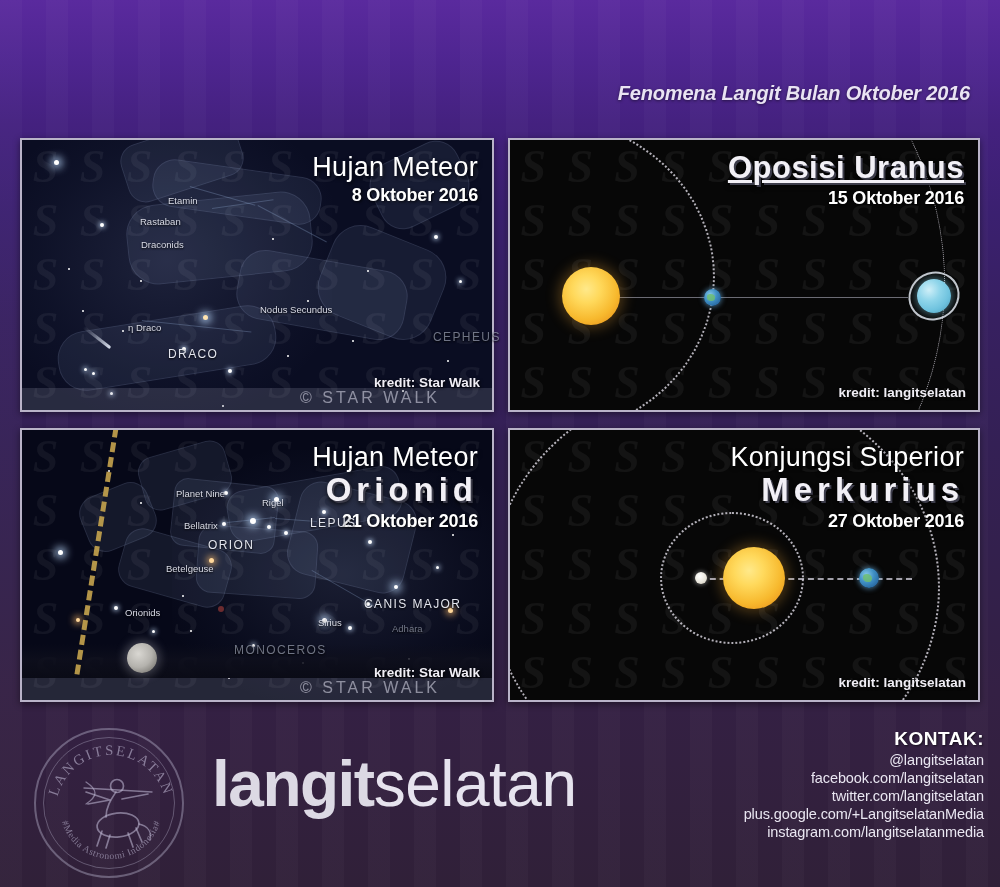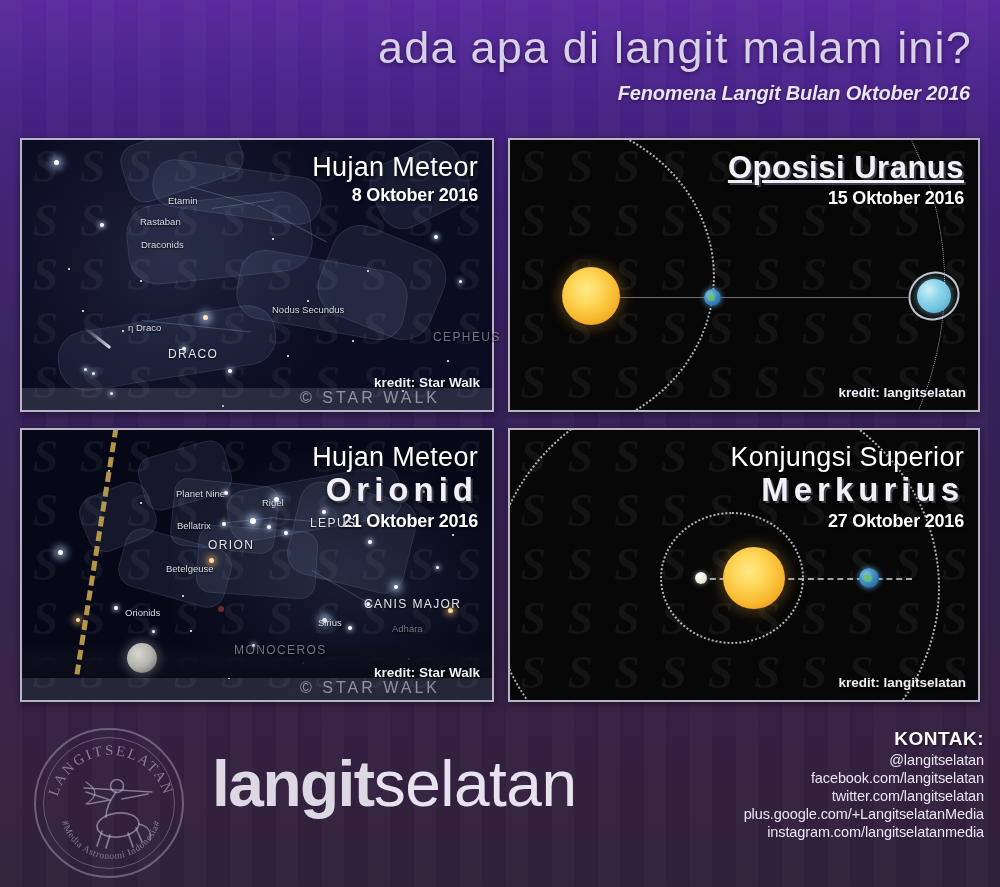--- a/index.html
+++ b/index.html
@@ -254,21 +254,20 @@
     font-size: 14.5px; color:#e9e6f1; margin-top: 2px; letter-spacing:-0.1px;
     white-space:nowrap;
   }
 </style>
 </head>
 <body>
 
 <div id="poster">
 
   <div class="header">
-    <div class="main-title">ada apa di langit malam ini?</div>
     <div class="sub-title">Fenomena Langit Bulan Oktober 2016</div>
   </div>
 
   <div class="panel panel-dark" id="panel-draconid">
     <div class="wm">
         <span>S</span>
         <span>S</span>
         <span>S</span>
         <span>S</span>
         <span>S</span>
@@ -672,26 +671,26 @@
       <div class="ptitle-3">27 Oktober 2016</div>
     </div>
     <div class="credit low">kredit: langitselatan</div>
   </div>
 
   <div id="chart-labels">
       <div class="slabel " style="left: 168px; top: 195px; position: absolute; z-index: 20;">Etamin</div>
       <div class="slabel " style="left: 140px; top: 216px; position: absolute; z-index: 20;">Rastaban</div>
       <div class="slabel " style="left: 141px; top: 239px; position: absolute; z-index: 20;">Draconids</div>
       <div class="slabel " style="left: 128px; top: 322px; position: absolute; z-index: 20;">η Draco</div>
-      <div class="slabel " style="left: 272px; top: 304px; position: absolute; z-index: 20;">Nodus Secundus</div>
+      <div class="slabel " style="left: 260px; top: 304px; position: absolute; z-index: 20;">Nodus Secundus</div>
       <div class="slabel consname" style="left: 168px; top: 347px; position: absolute; z-index: 20;">DRACO</div>
       <div class="slabel consname dim" style="left: 405px; top: 330px; position: absolute; z-index: 20; margin-left: 28px;">CEPHEUS</div>
       <div class="slabel " style="left: 176px; top: 488px; position: absolute; z-index: 20;">Planet Nine</div>
       <div class="slabel " style="left: 262px; top: 497px; position: absolute; z-index: 20;">Rigel</div>
-      <div class="slabel " style="left: 177px; top: 520px; position: absolute; z-index: 20;">Bellatrix</div>
+      <div class="slabel " style="left: 184px; top: 520px; position: absolute; z-index: 20;">Bellatrix</div>
       <div class="slabel consname" style="left: 310px; top: 516px; position: absolute; z-index: 20;">LEPUS</div>
       <div class="slabel consname" style="left: 208px; top: 538px; position: absolute; z-index: 20;">ORION</div>
       <div class="slabel " style="left: 166px; top: 563px; position: absolute; z-index: 20;">Betelgeuse</div>
       <div class="slabel " style="left: 125px; top: 607px; position: absolute; z-index: 20;">Orionids</div>
       <div class="slabel consname" style="left: 330px; top: 597px; position: absolute; z-index: 20; margin-left: 34px;">CANIS MAJOR</div>
       <div class="slabel " style="left: 318px; top: 617px; position: absolute; z-index: 20;">Sirius</div>
       <div class="slabel dim" style="left: 392px; top: 623px; position: absolute; z-index: 20;">Adhara</div>
       <div class="slabel consname dim" style="left: 234px; top: 643px; position: absolute; z-index: 20;">MONOCEROS</div>
     </div>
 

